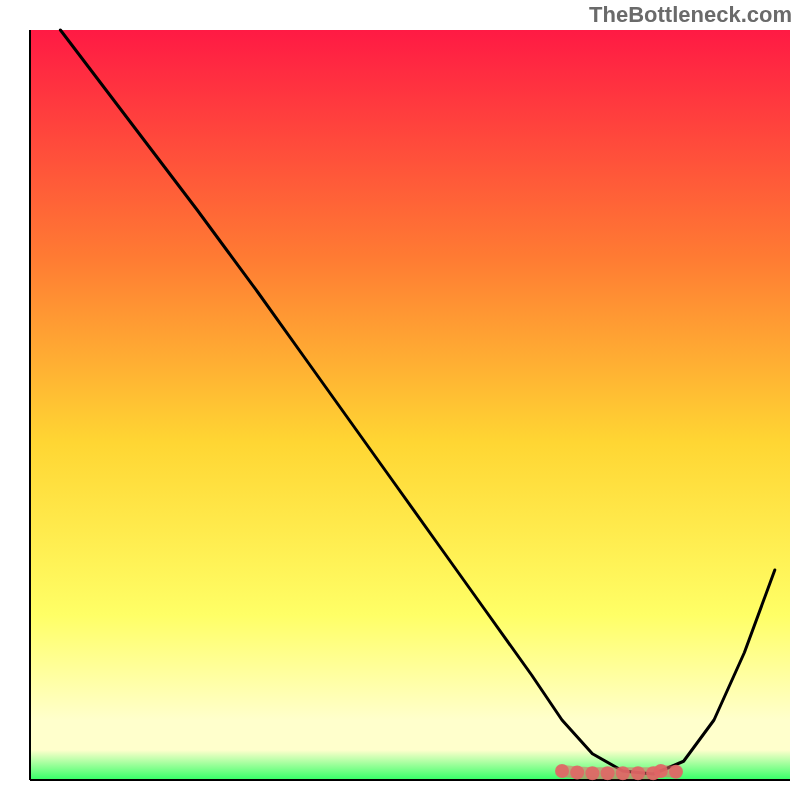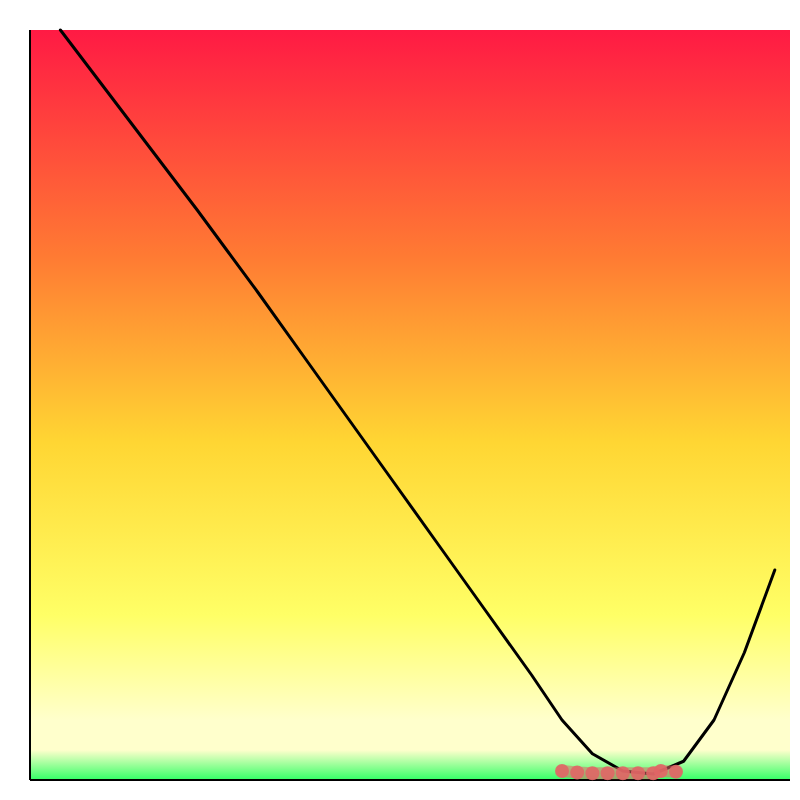--- a/index.html
+++ b/index.html
@@ -25,20 +25,21 @@
     z-index: 10;
   }
   svg {
     display: block;
   }
 </style>
 </head>
 <body>
 
 <div class="chart-container">
+  <div class="watermark">TheBottleneck.com</div>
   <svg id="chart-svg" width="800" height="800" viewBox="0 0 800 800">
       <defs>
         <linearGradient id="bg-grad" x1="0" y1="0" x2="0" y2="1">
           <stop offset="0%" stop-color="#ff1a44"></stop>
           <stop offset="30%" stop-color="#ff7a33"></stop>
           <stop offset="55%" stop-color="#ffd633"></stop>
           <stop offset="78%" stop-color="#ffff66"></stop>
           <stop offset="92%" stop-color="#ffffcc"></stop>
           <stop offset="96%" stop-color="#ffffcc"></stop>
           <stop offset="100%" stop-color="#33ff66"></stop>

